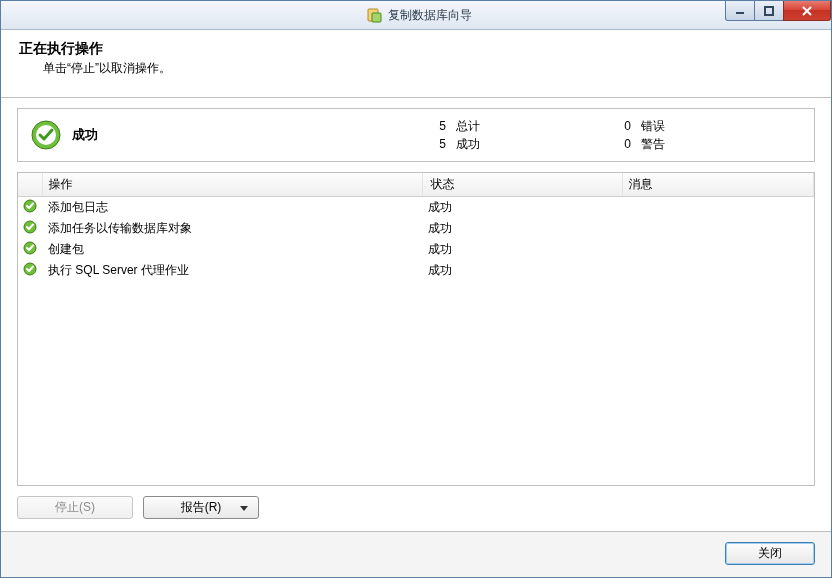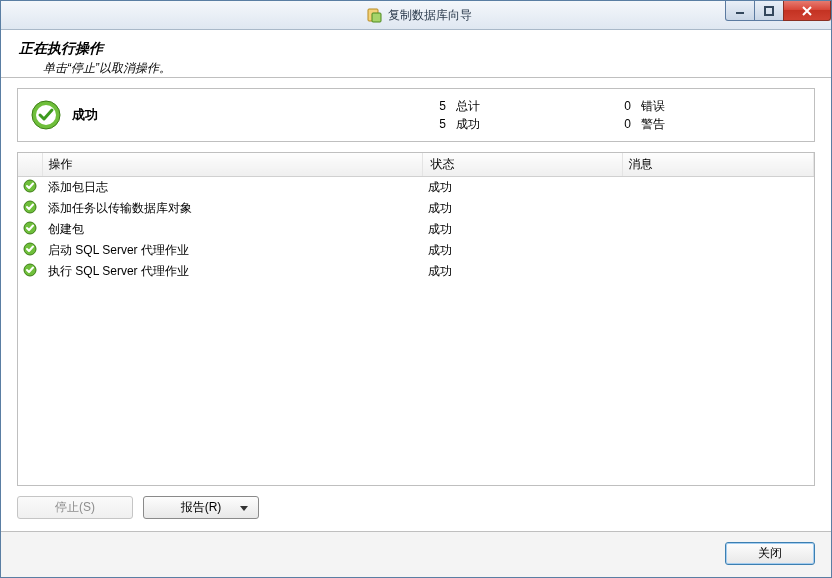--- a/index.html
+++ b/index.html
@@ -46,23 +46,22 @@
   }
   .win-btn.close {
     width: 48px;
     background: linear-gradient(#e67a6f 0%, #d9483a 45%, #c33222 46%, #cf4030 100%);
     border-color: #8a2f22;
     border-bottom-right-radius: 3px;
   }
   .win-btn.min { border-bottom-left-radius: 3px; }
   
   .header {
-    padding: 10px 18px 0 18px;
+    padding: 10px 18px 20px 18px;
     border-bottom: 1px solid #bfbfbf;
-    font-style: italic;
   }
   .header h1 {
     font-size: 14px; font-weight: bold; margin: 0 0 2px 0;
   }
   .header .sub {
     margin-left: 24px; font-size: 12px;
   }
   
   .content {
     flex: 1; padding: 10px 16px 0 16px;
@@ -248,29 +247,20 @@
                   </svg></span></td>
               <td>创建包</td>
               <td>成功</td>
               <td></td>
             </tr>
             <tr>
               <td class="icon-cell"><span class="small-check"><svg width="14" height="14" viewBox="0 0 14 14">
                     <circle cx="7" cy="7" r="6" fill="#6fbf3b" stroke="#3d7e16"></circle>
                     <path d="M4 7 L6 9 L10 4.5" fill="none" stroke="#fff" stroke-width="2" stroke-linecap="round" stroke-linejoin="round"></path>
                   </svg></span></td>
-              <td>启动 SQL Server 代理作业</td>
-              <td>成功</td>
-              <td></td>
-            </tr>
-            <tr>
-              <td class="icon-cell"><span class="small-check"><svg width="14" height="14" viewBox="0 0 14 14">
-                    <circle cx="7" cy="7" r="6" fill="#6fbf3b" stroke="#3d7e16"></circle>
-                    <path d="M4 7 L6 9 L10 4.5" fill="none" stroke="#fff" stroke-width="2" stroke-linecap="round" stroke-linejoin="round"></path>
-                  </svg></span></td>
               <td>执行 SQL Server 代理作业</td>
               <td>成功</td>
               <td></td>
             </tr>
           </tbody>
       </table>
     </div>
 
     <div class="btn-row">
       <button class="btn" disabled="">

